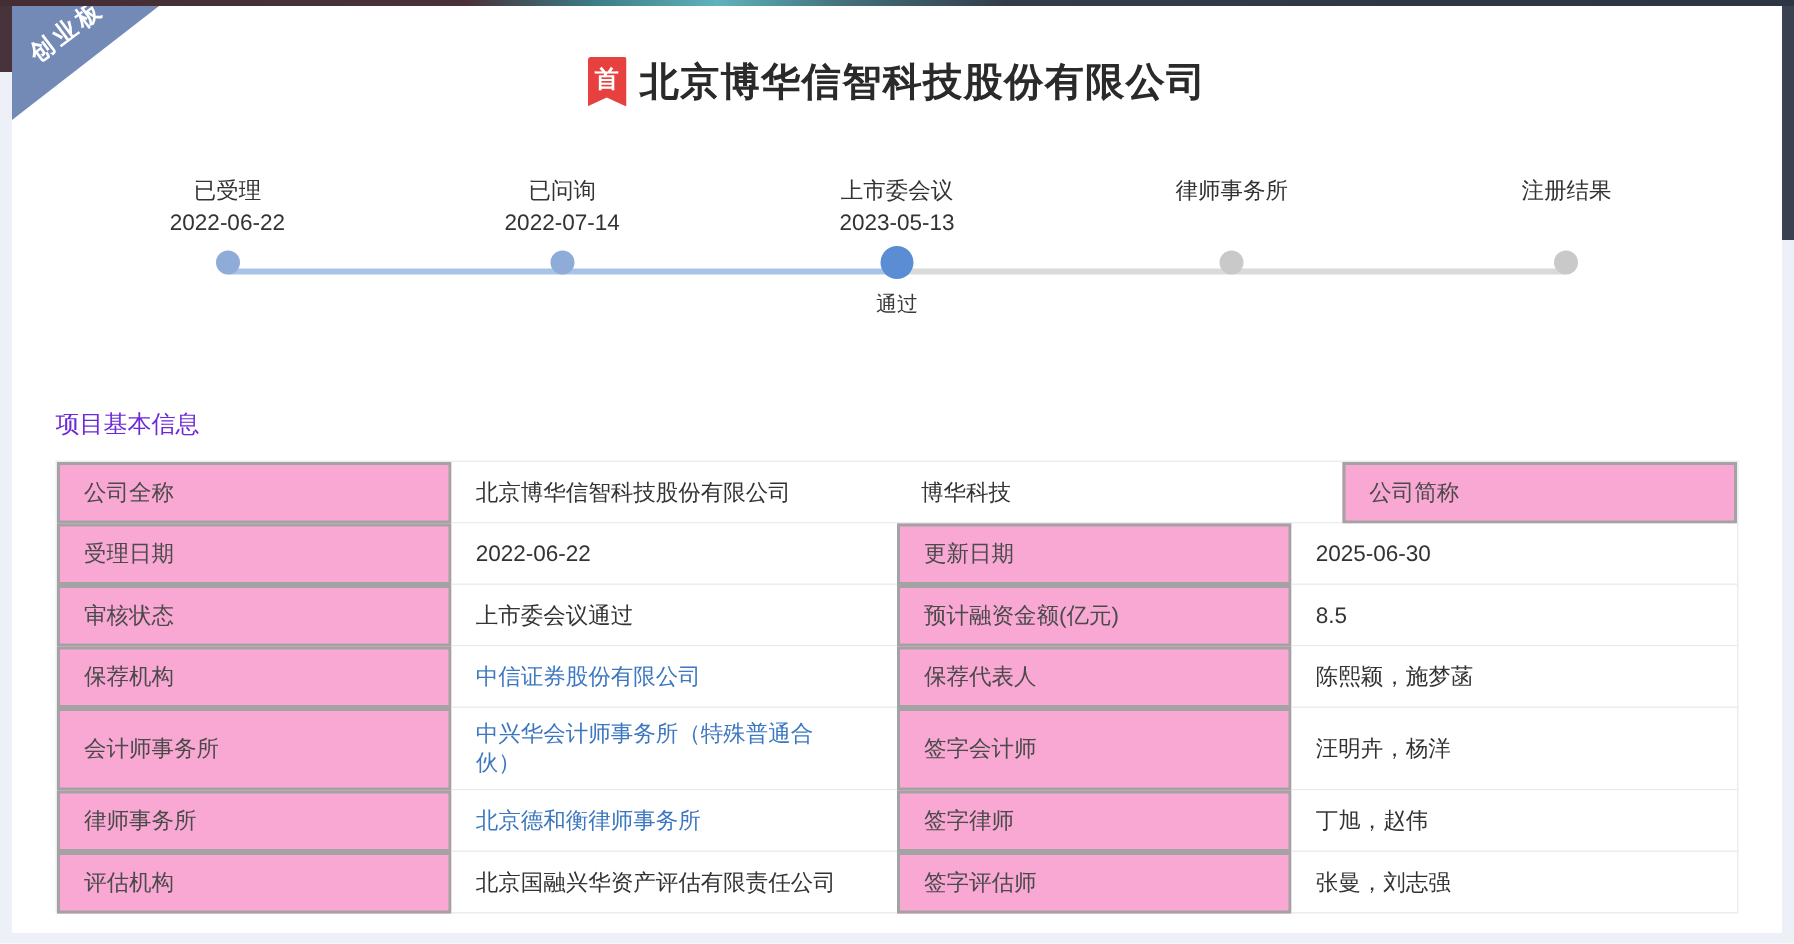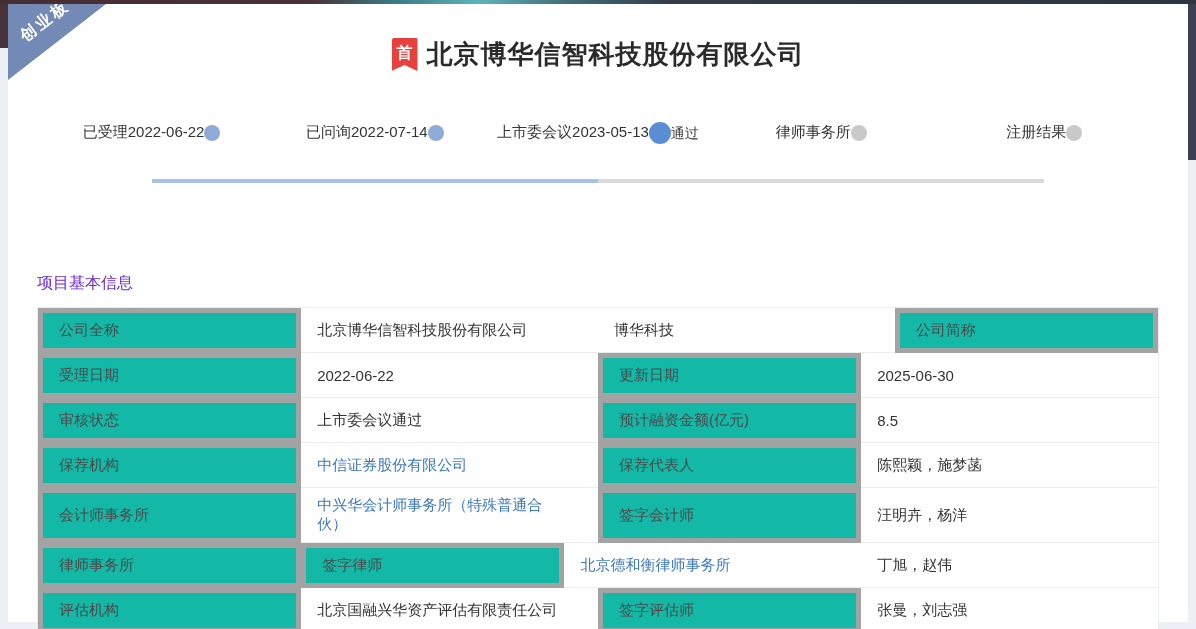--- a/index.html
+++ b/index.html
@@ -54,21 +54,21 @@
   
   .timeline { position:relative; margin:45px 32px 0 32px; height:110px; }
   .tl-line { position:absolute; top:62px; height:4px; z-index:1; }
   .tl-line.done    { background:#a8c3e5; }
   .tl-line.pending { background:#dadada; }
   .tl-seg0 { left:10%; width:20%; }
   .tl-seg1 { left:30%; width:20%; }
   .tl-seg2 { left:50%; width:20%; }
   .tl-seg3 { left:70%; width:20%; }
   .tl-steps { position:relative; display:flex; z-index:2; }
-  .tl-step { width:20%; display:flex; flex-direction:row; align-items:center;justify-content:center; }
+  .tl-step { width:20%; display:flex; flex-direction:column; align-items:center;justify-content:center; }
   .tl-name { font-size:15px; color:#333; height:21px; line-height:21px; }
   .tl-date { font-size:15px; color:#333; height:21px; line-height:21px; }
   .tl-dot-area { height:24px; margin-top:4px; display:flex; align-items:center; justify-content:center; }
   .tl-dot { border-radius:50%; }
   .tl-dot.done    { width:16px; height:16px; background:#8fabd8; }
   .tl-dot.active  { width:22px; height:22px; background:#5a8dd3; }
   .tl-dot.pending { width:16px; height:16px; background:#c9c9c9; }
   .tl-note { font-size:14px; color:#3a3a3a; margin-top:7px; height:20px; }
 
   
@@ -78,22 +78,22 @@
     border:1px solid #e9edf2;
     border-bottom:none;
   }
   .t-row { display:flex; }
   .t-cell {
     display:flex; align-items:center;
     font-size:15px; min-height:41px;
     padding:8px 30px 8px 16px;
   }
   .cell-label {
-    background:#14b8a6; color:#4a4a4a;
-    border:5px solid #a3a3a3;
+    background:#f9a8d4; color:#4a4a4a;
+    border:2px solid #a3a3a3;
   }
   .cell-value {
     background:#fff; color:#333;
     border-bottom:1px solid #ececec;
   }
   .cell-value.link { color:#3c77c0; cursor:pointer; }
   .w-label { width:23.5%; }
   .w-value { width:26.5%; }
 </style>
 </head>
@@ -198,22 +198,22 @@
 
     <div class="t-row">
       <div class="t-cell cell-label w-label">会计师事务所</div>
       <div class="t-cell cell-value w-value link">中兴华会计师事务所（特殊普通合伙）</div>
       <div class="t-cell cell-label w-label">签字会计师</div>
       <div class="t-cell cell-value w-value">汪明卉，杨洋</div>
     </div>
 
     <div class="t-row">
       <div class="t-cell cell-label w-label">律师事务所</div>
+      <div class="t-cell cell-value w-value link">北京德和衡律师事务所</div>
       <div class="t-cell cell-label w-label">签字律师</div>
-      <div class="t-cell cell-value w-value link">北京德和衡律师事务所</div>
       <div class="t-cell cell-value w-value">丁旭，赵伟</div>
     </div>
 
     <div class="t-row">
       <div class="t-cell cell-label w-label">评估机构</div>
       <div class="t-cell cell-value w-value">北京国融兴华资产评估有限责任公司</div>
       <div class="t-cell cell-label w-label">签字评估师</div>
       <div class="t-cell cell-value w-value">张曼，刘志强</div>
     </div>
 

